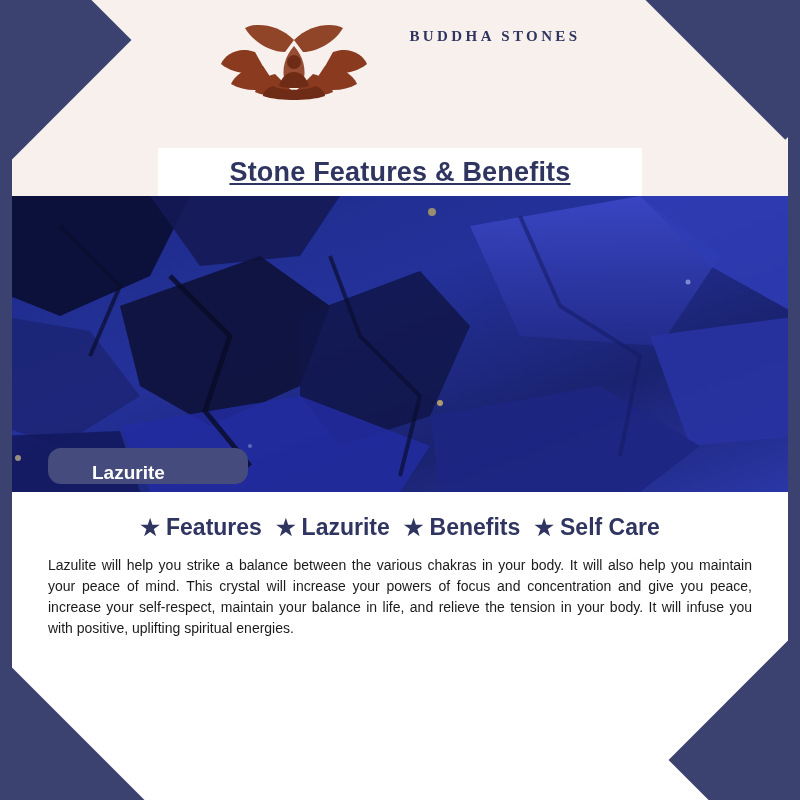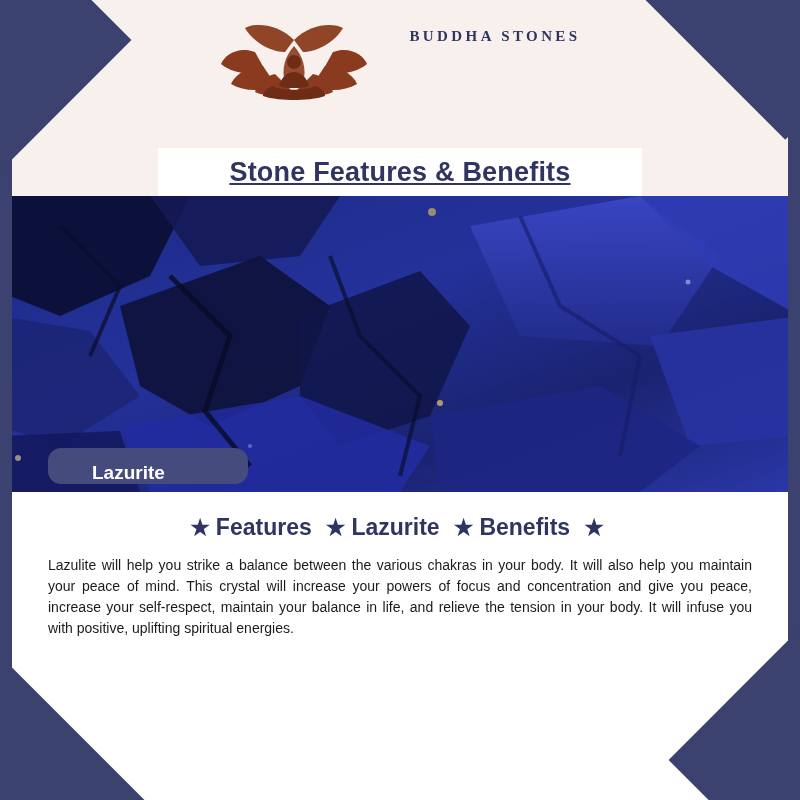--- a/index.html
+++ b/index.html
@@ -278,20 +278,21 @@
       <span class="feature">
         <span class="star">★</span>
         <span>Lazurite</span>
       </span>
       <span class="feature">
         <span class="star">★</span>
         <span>Benefits</span>
       </span>
       <span class="feature">
         <span class="star">★</span>
+        <span>Self Care</span>
       </span>
     </div>
     <p id="description">Lazulite will help you strike a balance between the various chakras in your body. It will also help you maintain your peace of mind. This crystal will increase your powers of focus and concentration and give you peace, increase your self-respect, maintain your balance in life, and relieve the tension in your body. It will infuse you with positive, uplifting spiritual energies.</p>
   </div>
 
   <div id="bottom-strip"></div>
 
   <div class="edge-left"></div>
   <div class="edge-right"></div>
   <div class="corner corner-tl"></div>

